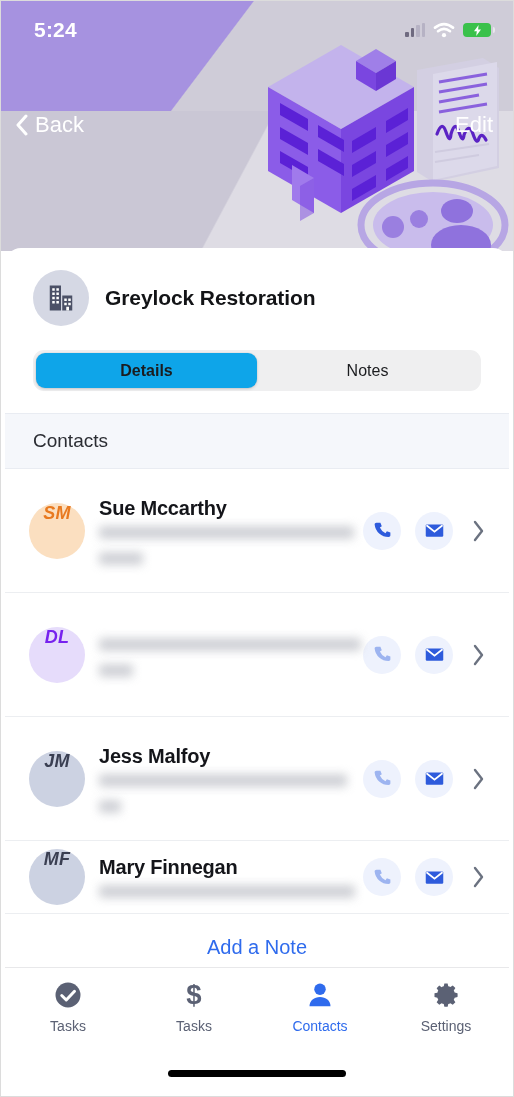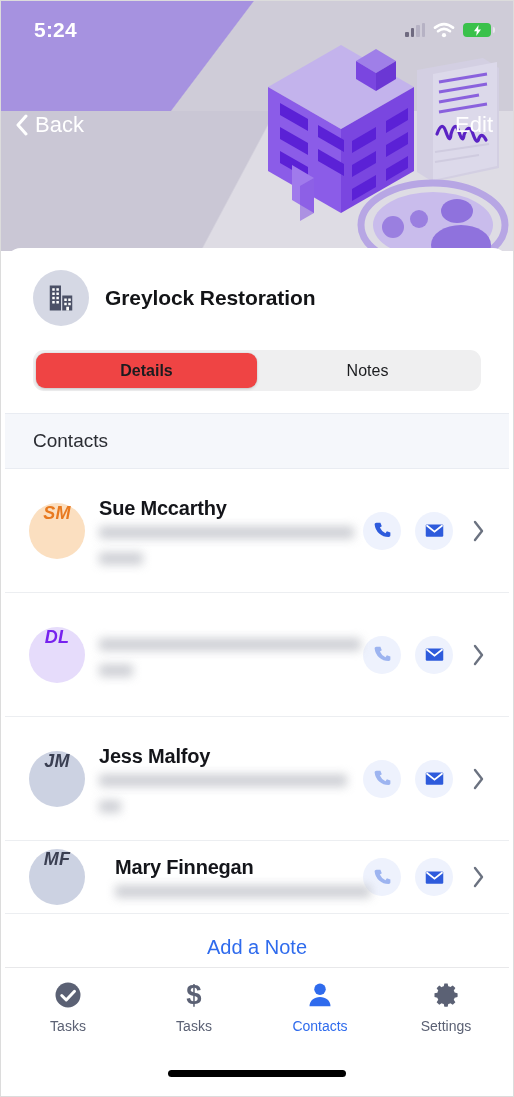--- a/index.html
+++ b/index.html
@@ -105,21 +105,21 @@
     padding: 3px;
     display: flex;
     height: 41px;
   }
   .seg-item {
     flex: 1; display:flex; align-items:center; justify-content:center;
     font-size: 16px; color: #1b1c1f; border-radius: 9px; cursor: pointer;
     font-weight: 400;
   }
   .seg-item.active {
-    background:#ef4444; font-weight: 700;
+    background:#0ea5e9; font-weight: 700;
     box-shadow: 0 1px 3px rgba(0,0,0,.16), 0 0 0 .5px rgba(0,0,0,.04);
   }
 
   .section-head {
     margin-top: 22px;
     background: #f5f7fb;
     border-top: 1px solid #e9ecf2;
     border-bottom: 1px solid #e9ecf2;
     height: 56px; display:flex; align-items:center;
     padding-left: 28px;
@@ -402,21 +402,21 @@
               <rect x="2" y="5" width="20" height="14" rx="1.4" fill="#2e5bdc"></rect>
               <path d="M2.8 6 L12 13.4 L21.2 6" fill="none" stroke="#ffffff" stroke-width="2"></path>
             </svg>
           </div>
           <svg class="chev" viewBox="0 0 14 22">
             <path d="M4 2 L11 11 L4 20"></path>
           </svg>
         </div>
       </div>
 
-      <div class="contact-row" style="height:72px;gap:16px;">
+      <div class="contact-row" style="height:72px;">
         <div class="avatar" style="background:#ccd2e2;color:#3a3f52;">
           <span>MF</span>
         </div>
         <div class="c-body">
           <div class="c-name">Mary Finnegan</div>
           <div class="blur-lines">
             <div class="blur-line l1" style="width:256px"></div>
           </div>
         </div>
         <div class="c-actions">

